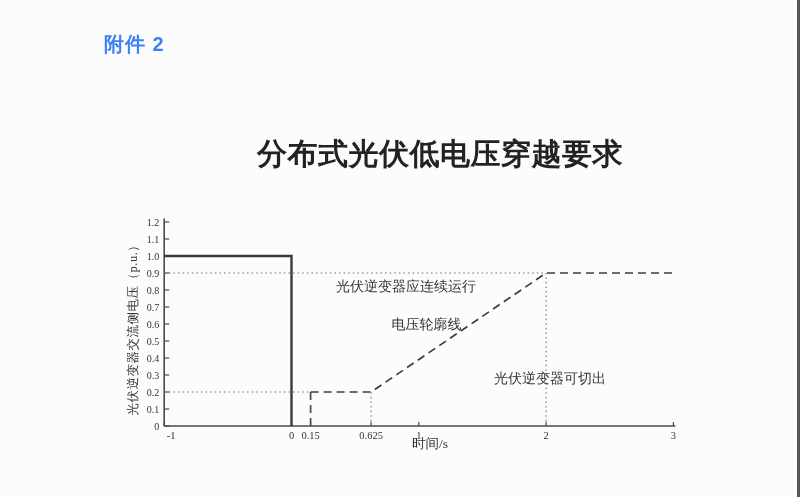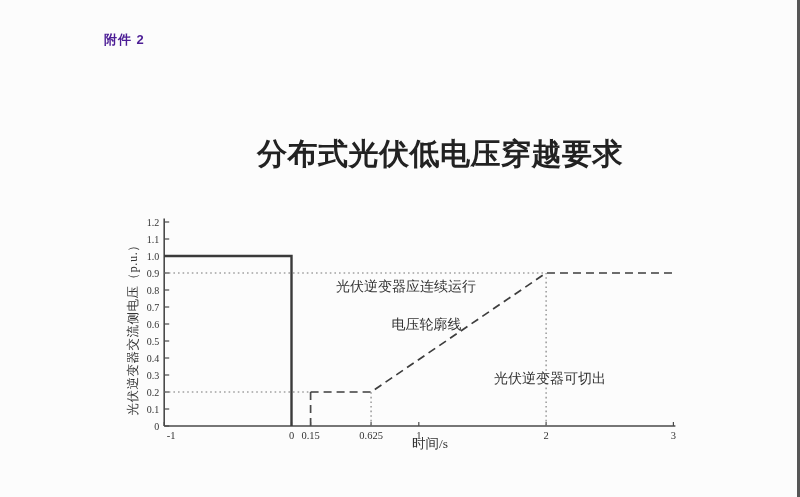--- a/index.html
+++ b/index.html
@@ -17,22 +17,22 @@
     position: absolute;
     top: 0; right: 0;
     width: 3px; height: 100%;
     background: #565656;
   }
   .attachment-label {
     position: absolute;
     left: 104px; top: 31px;
     font-family: "Liberation Sans", "DejaVu Sans", sans-serif;
     font-weight: bold;
-    font-size: 13px;
-    color: #4c1d95;
+    font-size: 20px;
+    color: #3b82f6;
     letter-spacing: 1px;
   }
   .doc-title {
     position: absolute;
     left: 0; top: 134px;
     width: 880px;
     text-align: center;
     font-family: "Liberation Serif", "DejaVu Serif", serif;
     font-weight: bold;
     font-size: 30px;

